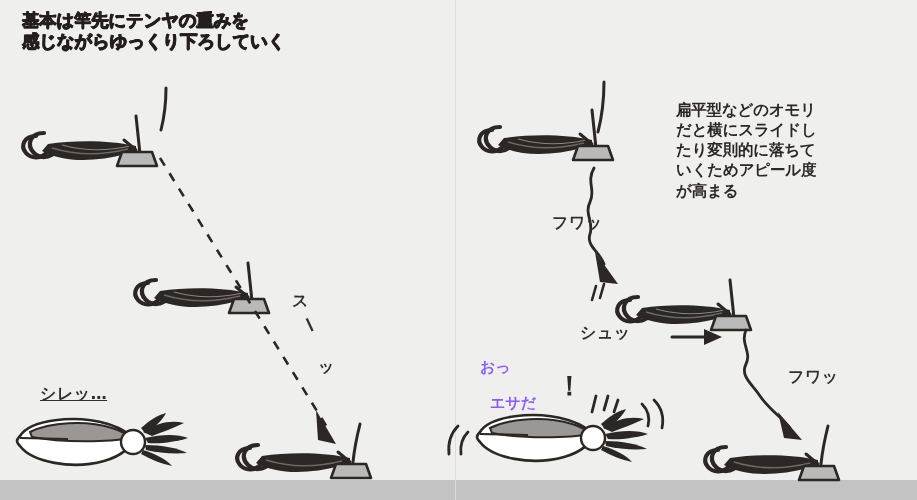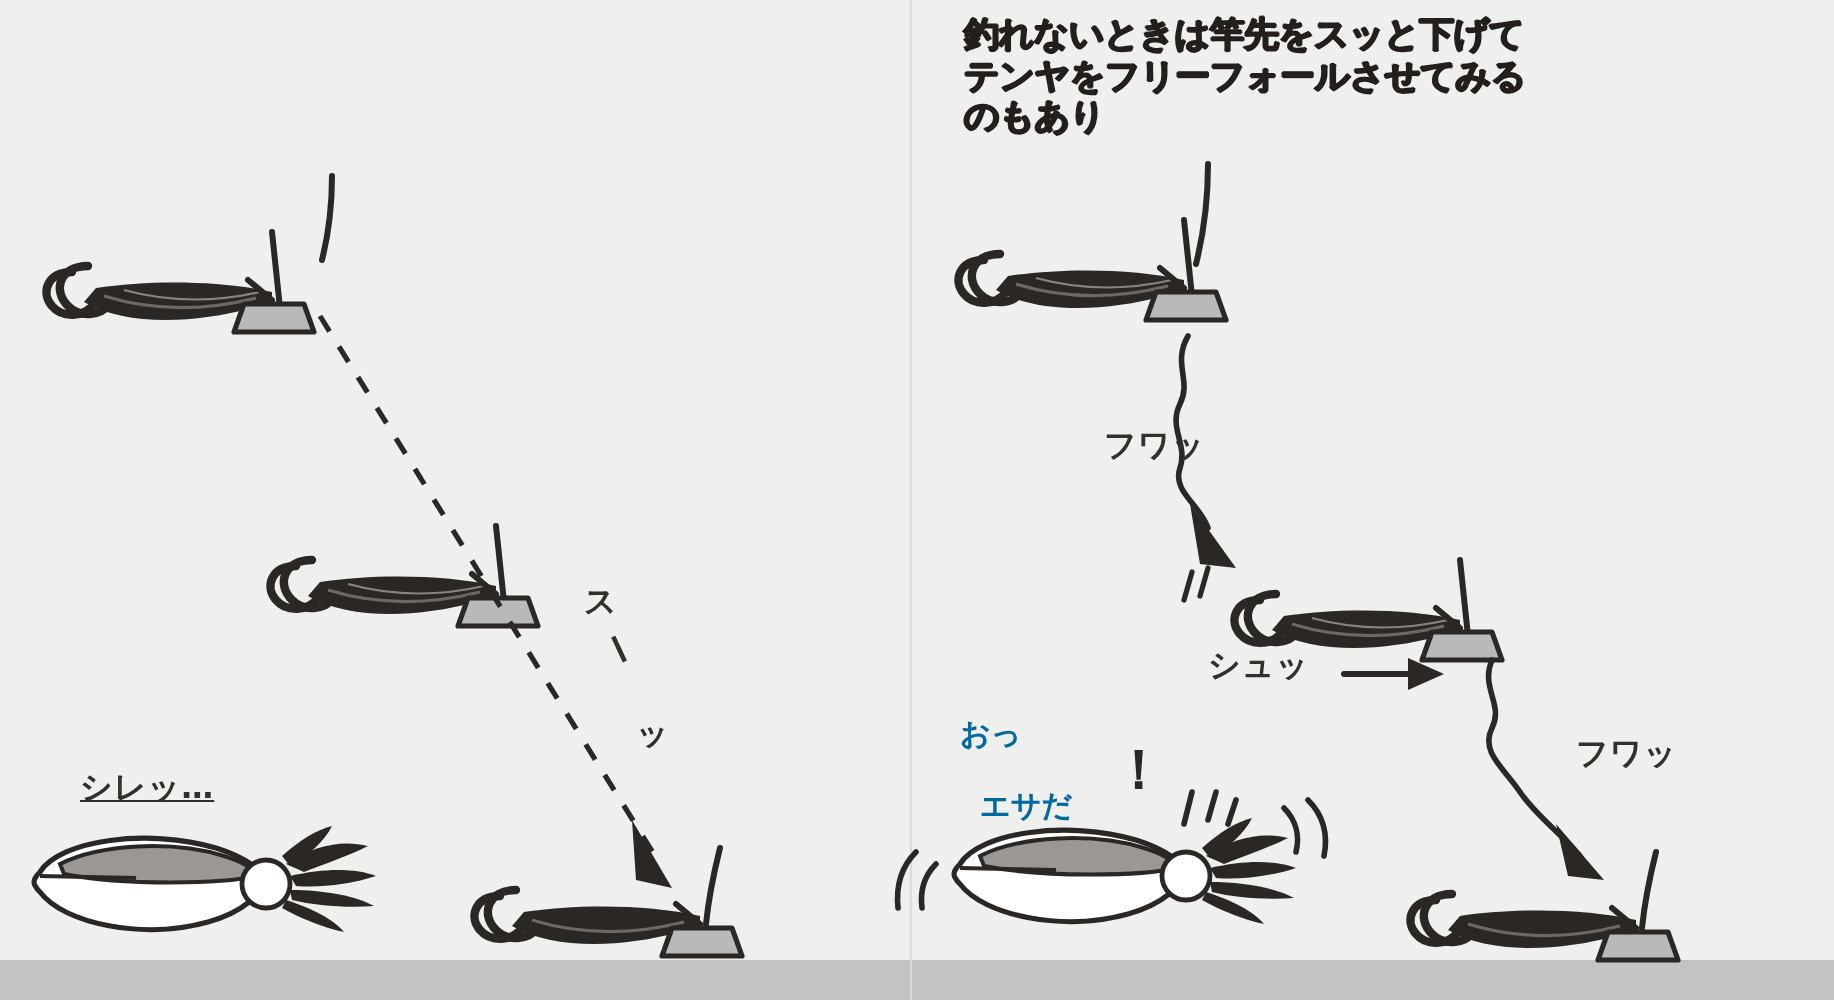--- a/index.html
+++ b/index.html
@@ -19,21 +19,21 @@
 
   
   .txt{position:absolute;white-space:pre;line-height:1.18;}
   .title{
     font-weight:bold;font-size:17.5px;letter-spacing:-0.3px;
     color:#241f1c;
     text-shadow:0.6px 0 0 #241f1c,-0.6px 0 0 #241f1c,0 0.5px 0 #241f1c,0 -0.5px 0 #241f1c;
   }
   .note{font-size:15.5px;font-weight:600;color:#2b2724;letter-spacing:-0.2px;line-height:1.28;}
   .sfx{font-size:16px;font-weight:700;color:#33302c;letter-spacing:0.5px;}
-  .sfx-small{font-size:15px;font-weight:700;color:#0369a1;letter-spacing:0px;line-height:1.25;}
+  .sfx-small{font-size:15px;font-weight:700;color:#8b5cf6;letter-spacing:0px;line-height:1.25;}
   .bang{font-size:27px;font-weight:700;line-height:1;}
 
   
   svg.layer{position:absolute;left:0;top:0;width:917px;height:500px;pointer-events:none;}
 </style>
 </head>
 <body>
 
 <div id="stage">
 
@@ -134,34 +134,38 @@
 
     <g transform="translate(472,408)">
         <use href="#squid"></use>
       </g>
 
     <path d="M596,396 L592,412 M608,396 L604,410 M618,400 L614,412" stroke="#2b2724" stroke-width="2.8" stroke-linecap="round" fill="none"></path>
     <path d="M642,404 C648,410 650,418 648,426 M654,400 C662,408 664,418 662,428" stroke="#2b2724" stroke-width="2.8" stroke-linecap="round" fill="none"></path>
     <path d="M468,432 C462,438 460,446 461,454 M458,426 C450,434 448,444 449,454" stroke="#2b2724" stroke-width="2.8" stroke-linecap="round" fill="none"></path>
   </svg>
 
+  <div class="txt title" style="left:22px;top:10px;">基本は竿先にテンヤの重みを
+感じながらゆっくり下ろしていく</div>
 
 
   <div class="txt sfx" style="left:292px;top:292px;">ス</div>
   <div class="txt sfx" style="left:300px;top:316px;transform:rotate(65deg);">ー</div>
   <div class="txt sfx" style="left:318px;top:358px;">ッ</div>
 
   <div class="txt sfx" style="left:40px;top:385px;text-decoration:underline;">シレッ…</div>
 
-  <div class="txt title" style="left:482px;top:8px;">釣れないときは竿先をスッと下げて
-テンヤをフリーフォールさせてみる
-のもあり</div>
 
+  <div class="txt note" style="left:676px;top:100px;line-height:1.3;">扁平型などのオモリ
+だと横にスライドし
+たり変則的に落ちて
+いくためアピール度
+が高まる</div>
 
   <div class="txt sfx" style="left:552px;top:214px;">フワッ</div>
-  <div class="txt sfx" style="left:604px;top:324px;">シュッ</div>
+  <div class="txt sfx" style="left:580px;top:324px;">シュッ</div>
   <div class="txt sfx" style="left:788px;top:368px;">フワッ</div>
 
   <div class="txt sfx-small" style="left:480px;top:358px;">おっ</div>
   <div class="txt sfx-small" style="left:480px;top:394px;margin-left:10px;">エサだ</div>
   <div class="txt bang" style="left:556px;top:372px;">！</div>
 
 </div>
 
 </body></html>

